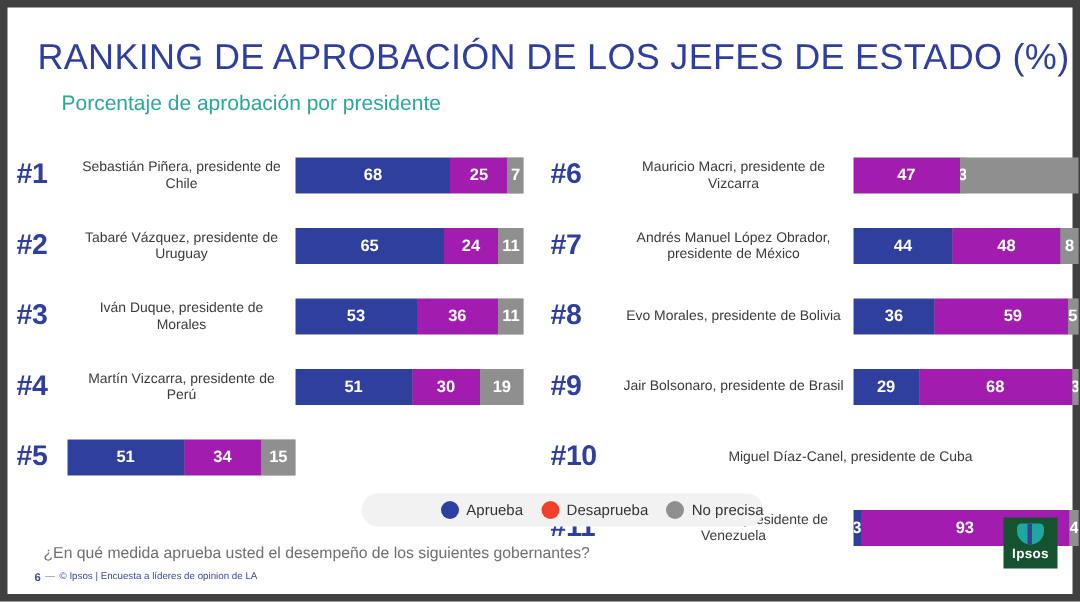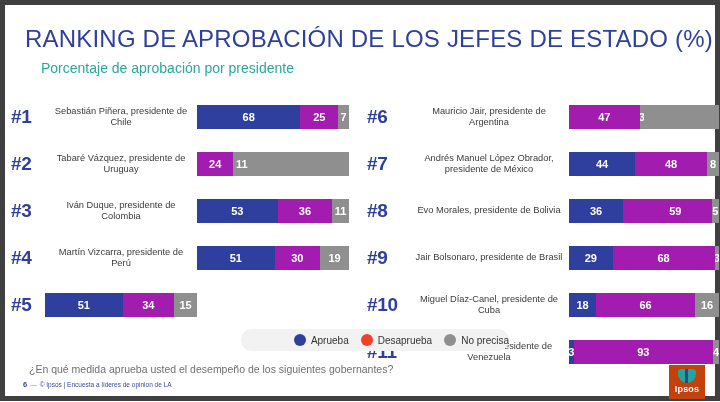--- a/index.html
+++ b/index.html
@@ -112,23 +112,23 @@
   .credit{
     position:absolute;left:18px;top:375px;
     font-size:6.5px;color:#3b4aa0;
     display:flex;align-items:center;gap:3px;
     white-space:nowrap;
   }
   .credit .pagenum{font-weight:bold;font-size:7.5px;}
   .credit .dash{color:#8a8a8a;}
 
   .logo{
-    position:absolute;left:664px;top:360px;
+    position:absolute;left:664px;top:340px;
     width:36px;height:34px;
-    background:#c2410c;
+    background:#14532d;
     display:block;
   }
   .logo .quote{
     position:absolute;left:9px;top:4px;
     width:18px;height:14px;
     background:#1fa6a0;
     border-radius:3px 3px 9px 9px;
   }
   .logo .quote:after{
     content:"";position:absolute;left:7px;top:0;
@@ -158,27 +158,28 @@
         <div class="bar">
           <div class="seg seg-app" style="width: 68%;">68</div>
           <div class="seg seg-dis" style="width: 25%;">25</div>
           <div class="seg seg-nop" style="width: 7%;">7</div>
         </div>
       </div>
       <div class="row">
         <div class="rank">#2</div>
         <div class="pname">Tabaré Vázquez, presidente de Uruguay</div>
         <div class="bar">
+          <div class="seg seg-app" style="width: 65%;">65</div>
           <div class="seg seg-dis" style="width: 24%;">24</div>
           <div class="seg seg-nop" style="width: 11%;">11</div>
         </div>
       </div>
       <div class="row">
         <div class="rank">#3</div>
-        <div class="pname">Iván Duque, presidente de Colombia</div>
+        <div class="pname">Iván Duque, presidente de Morales</div>
         <div class="bar">
           <div class="seg seg-app" style="width: 53%;">53</div>
           <div class="seg seg-dis" style="width: 36%;">36</div>
           <div class="seg seg-nop" style="width: 11%;">11</div>
         </div>
       </div>
       <div class="row">
         <div class="rank">#4</div>
         <div class="pname">Martín Vizcarra, presidente de Perú</div>
         <div class="bar">
@@ -192,21 +193,21 @@
         <div class="bar">
           <div class="seg seg-app" style="width: 51%;">51</div>
           <div class="seg seg-dis" style="width: 34%;">34</div>
           <div class="seg seg-nop" style="width: 15%;">15</div>
         </div>
       </div>
     </div>
   <div class="col col-right" id="col-right">
       <div class="row">
         <div class="rank">#6</div>
-        <div class="pname">Mauricio Jair, presidente de Argentina</div>
+        <div class="pname">Mauricio Macri, presidente de Vizcarra</div>
         <div class="bar">
           <div class="seg seg-dis" style="width: 47%;">47</div>
           <div class="seg seg-nop" style="width: 3%;">3</div>
         </div>
       </div>
       <div class="row">
         <div class="rank">#7</div>
         <div class="pname">Andrés Manuel López Obrador, presidente de México</div>
         <div class="bar">
           <div class="seg seg-app" style="width: 44%;">44</div>
@@ -228,25 +229,20 @@
         <div class="pname">Jair Bolsonaro, presidente de Brasil</div>
         <div class="bar">
           <div class="seg seg-app" style="width: 29%;">29</div>
           <div class="seg seg-dis" style="width: 68%;">68</div>
           <div class="seg seg-nop" style="width: 3%;">3</div>
         </div>
       </div>
       <div class="row">
         <div class="rank">#10</div>
         <div class="pname">Miguel Díaz-Canel, presidente de Cuba</div>
-        <div class="bar">
-          <div class="seg seg-app" style="width: 18%;">18</div>
-          <div class="seg seg-dis" style="width: 66%;">66</div>
-          <div class="seg seg-nop" style="width: 16%;">16</div>
-        </div>
       </div>
       <div class="row">
         <div class="rank">#11</div>
         <div class="pname">Nicolás Maduro, presidente de Venezuela</div>
         <div class="bar">
           <div class="seg seg-app" style="width: 3%;">3</div>
           <div class="seg seg-dis" style="width: 93%;">93</div>
           <div class="seg seg-nop" style="width: 4%;">4</div>
         </div>
       </div>

